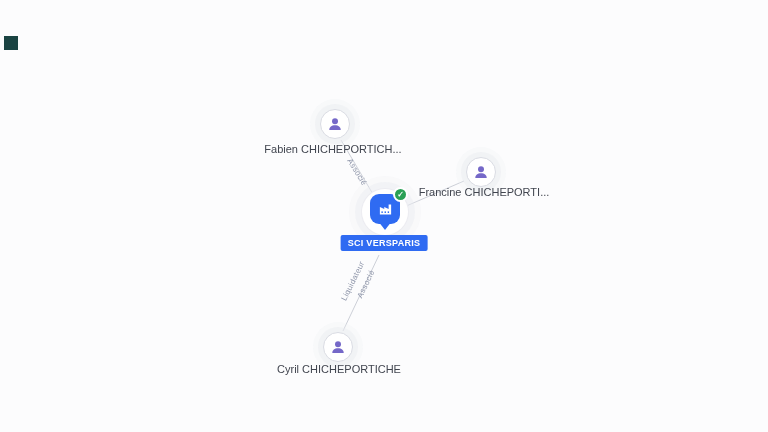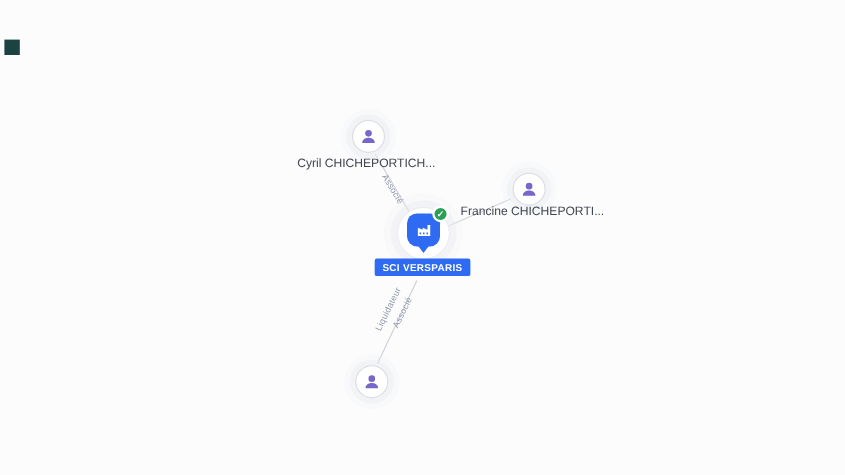--- a/index.html
+++ b/index.html
@@ -91,40 +91,41 @@
   <span class="edge-label" style="left:366px; top:284px; --rot:-64deg">Associé</span>
 
   <div class="person-node" style="left:335px; top:124px">
     <span class="person-circle">
       <svg width="18" height="18" viewBox="0 0 24 24">
         <circle cx="12" cy="8.3" r="4" fill="#7568c8"></circle>
         <path d="M12 13.6c-4.6 0-7.6 2.6-7.6 6v.4h15.2v-.4c0-3.4-3-6-7.6-6z" fill="#7568c8"></path>
       </svg>
     </span>
   </div>
-  <div class="node-label" style="left:333px; top:149px">Cyril CHICHEPORTICH...</div>
+  <div class="node-label" style="left:333px; top:149px">Fabien CHICHEPORTICH...</div>
 
   <div class="person-node" style="left:481px; top:172px">
     <span class="person-circle">
       <svg width="18" height="18" viewBox="0 0 24 24">
         <circle cx="12" cy="8.3" r="4" fill="#7568c8"></circle>
         <path d="M12 13.6c-4.6 0-7.6 2.6-7.6 6v.4h15.2v-.4c0-3.4-3-6-7.6-6z" fill="#7568c8"></path>
       </svg>
     </span>
   </div>
   <div class="node-label" style="left:484px; top:192px">Francine CHICHEPORTI...</div>
 
   <div class="person-node" style="left:338px; top:347px">
     <span class="person-circle">
       <svg width="18" height="18" viewBox="0 0 24 24">
         <circle cx="12" cy="8.3" r="4" fill="#7568c8"></circle>
         <path d="M12 13.6c-4.6 0-7.6 2.6-7.6 6v.4h15.2v-.4c0-3.4-3-6-7.6-6z" fill="#7568c8"></path>
       </svg>
     </span>
   </div>
+  <div class="node-label" style="left:339px; top:369px">Cyril CHICHEPORTICHE</div>
 
   <div class="company-node" style="left:385px; top:212px">
     <span class="halo"></span>
     <span class="pin">
       <svg width="15" height="15" viewBox="0 0 24 24">
         <path d="M3 20V8l7 3.1V8l7 3.1V4h4v16H3z" fill="#ffffff"></path>
         <rect x="5.5" y="15" width="2.2" height="2.6" fill="#2f6bf2"></rect>
         <rect x="10.5" y="15" width="2.2" height="2.6" fill="#2f6bf2"></rect>
         <rect x="15.5" y="15" width="2.2" height="2.6" fill="#2f6bf2"></rect>
       </svg>

